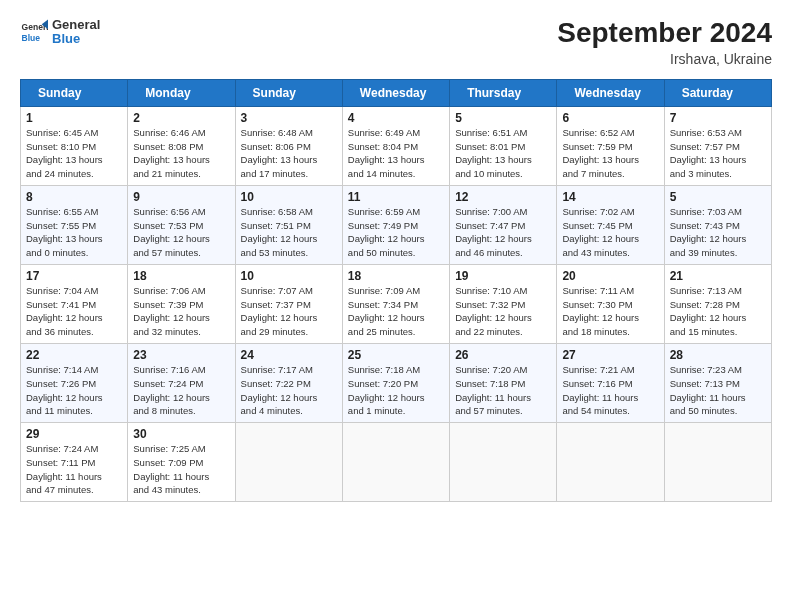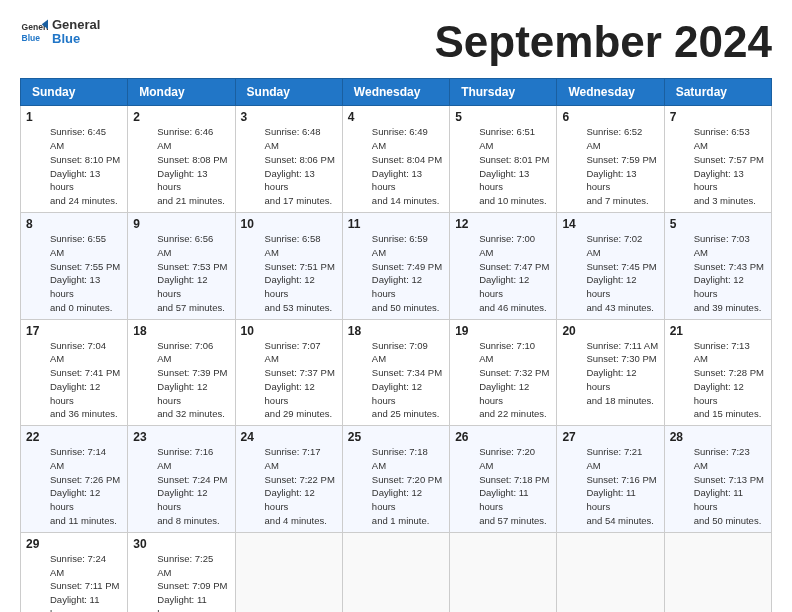--- a/index.html
+++ b/index.html
@@ -26,41 +26,41 @@
       gap: 4px;
     }
     .logo-icon {
       width: 28px;
       height: 28px;
     }
     .title-block {
       text-align: right;
     }
     .month-title {
-      font-size: 44px;
+      font-size: 28px;
       font-weight: bold;
       color: #222;
       line-height: 1.1;
     }
     .location {
       font-size: 14px;
       color: #444;
       margin-top: 2px;
     }
     table {
       width: 100%;
       border-collapse: collapse;
       table-layout: fixed;
     }
     thead tr th {
       background-color: #2176c7;
       color: #fff;
       font-size: 12px;
       font-weight: bold;
-      padding: 6px 11px;
+      padding: 6px 17px;
       text-align: left;
       border: 1px solid #1a5fa0;
     }
     tbody tr td {
       vertical-align: top;
       padding: 4px 5px;
       border: 1px solid #ccc;
       font-size: 9.5px;
       color: #333;
       height: 78px;
@@ -72,21 +72,20 @@
     .day-num {
       font-size: 12px;
       font-weight: bold;
       color: #222;
       display: block;
       margin-bottom: 1px;
     }
     .cell-text {
       line-height: 1.45;
       font-size: 9.5px;
-      margin-left: 24px;
     }
     td.empty {
       background: #f9f9f9 !important;
     }
   </style>
 </head>
 <body>
 
 <div class="page">
   <div class="header">
@@ -97,20 +96,21 @@
         <polygon points="28,8 36,14 32,8" fill="#2176c7"></polygon>
         <polygon points="28,8 36,2 36,14" fill="#1a5fa0"></polygon>
       </svg>
       <div>
         <div style="font-size:13px;font-weight:bold;color:#333;line-height:1.1;">General</div>
         <div style="font-size:13px;font-weight:bold;color:#2176c7;line-height:1.1;">Blue</div>
       </div>
     </div>
     <div class="title-block">
       <div class="month-title">September 2024</div>
+      <div class="location">Irshava, Ukraine</div>
     </div>
   </div>
 
   <table>
     <thead>
       <tr>
       <th>Sunday</th>
           <th>Monday</th>
           <th>Sunday</th>
           <th>Wednesday</th>

